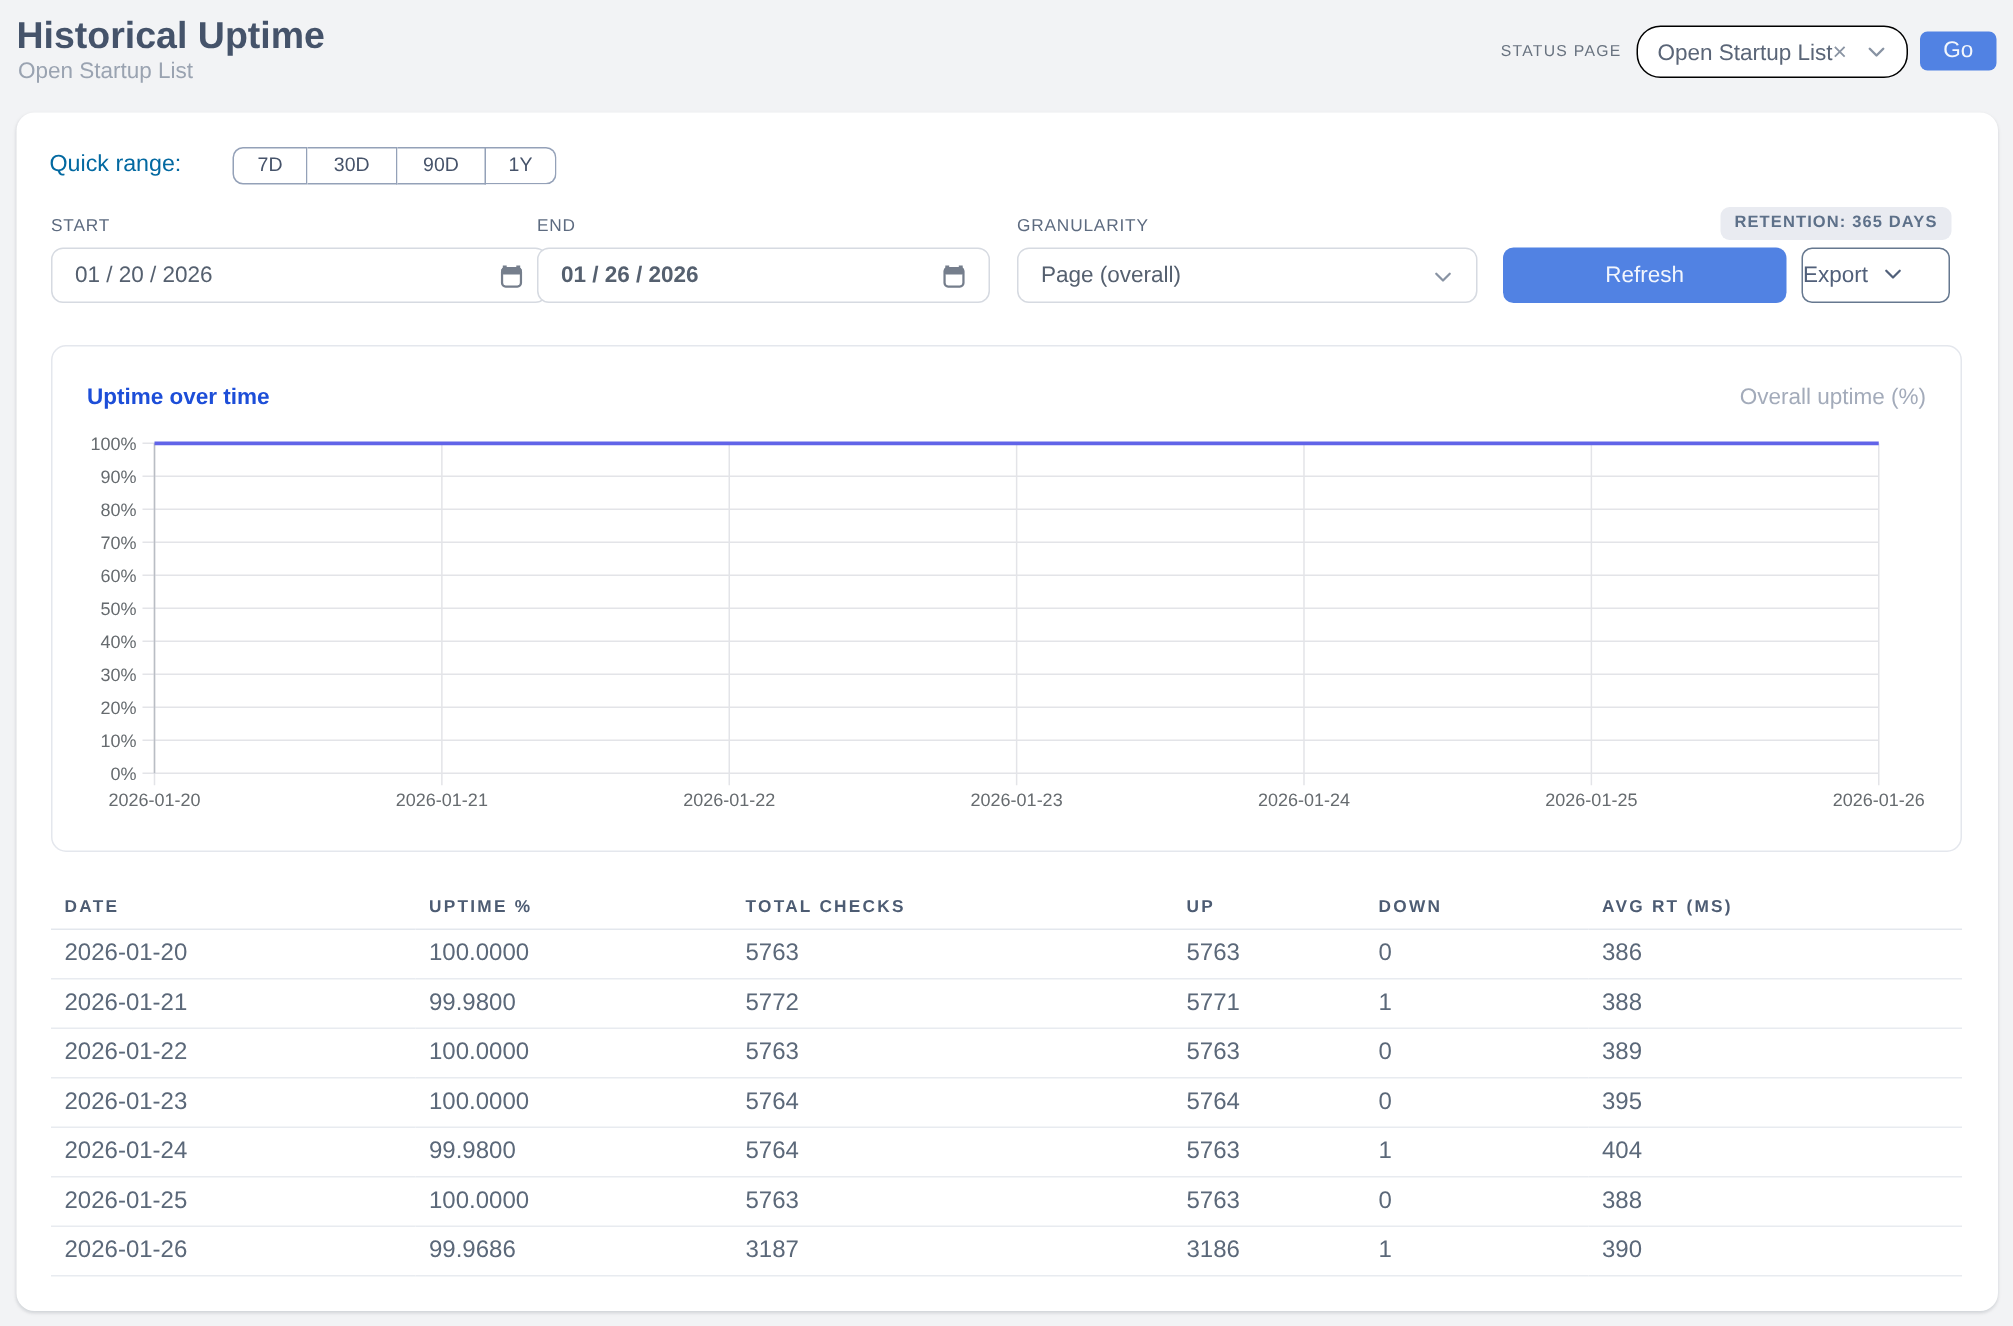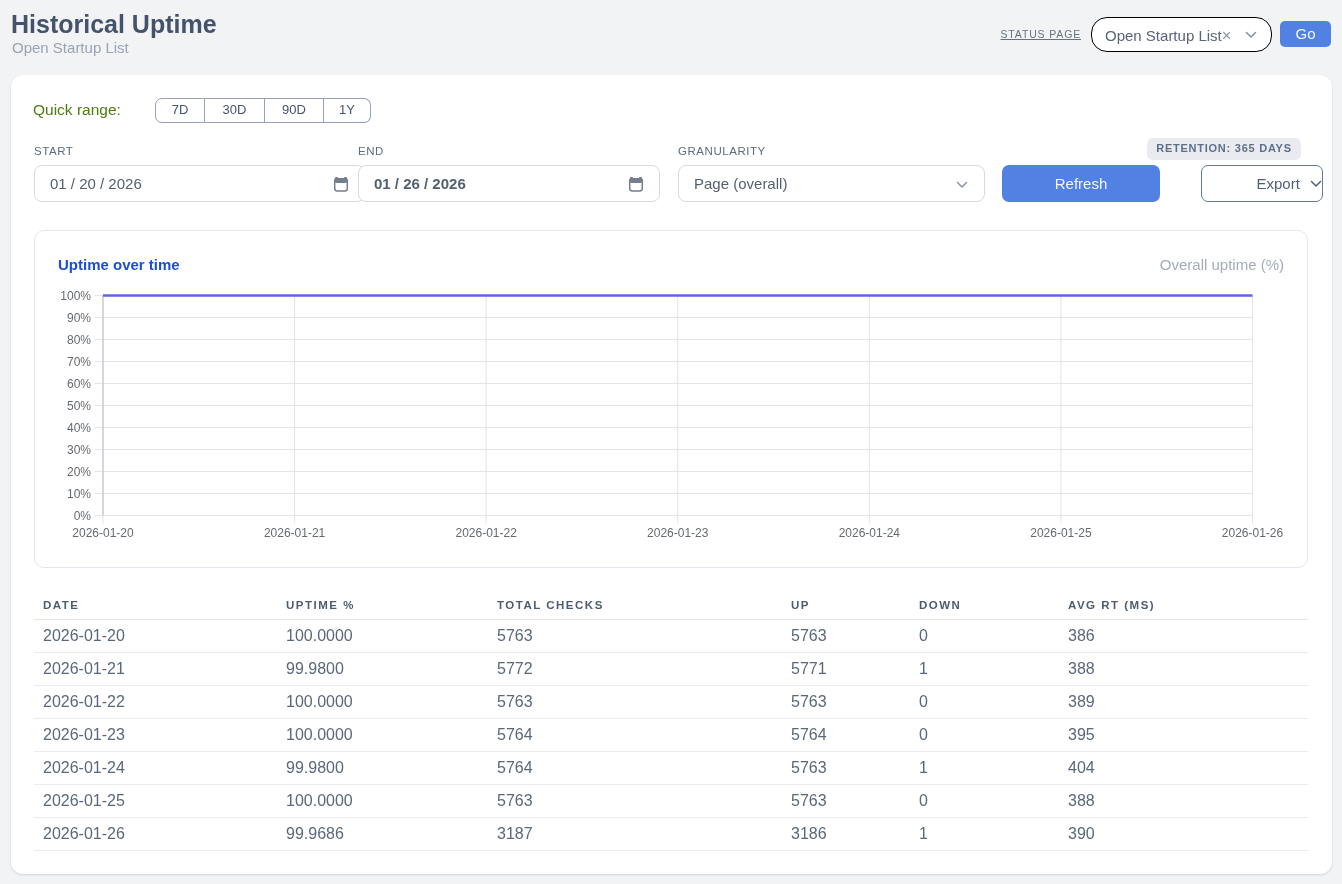--- a/index.html
+++ b/index.html
@@ -12,39 +12,39 @@
   .hdr-title {
     position:absolute; left:11px; top:10px;
     font-size:25px; font-weight:700; color:#45536a; letter-spacing:0;
   }
   .hdr-sub {
     position:absolute; left:12px; top:39px;
     font-size:15px; color:#9aa3b1;
   }
   .status-label {
     position:absolute; top:28px; right:261px;
-    font-size:10.5px; font-weight:400; color:#68727f; letter-spacing:0.85px;text-decoration:underline;
+    font-size:10.5px; font-weight:400; color:#68727f; letter-spacing:0.85px;
   }
   .sel-box {
     position:absolute; left:1091px; top:17px; width:181px; height:35px;
     background:#fff; border:1px solid #000000; border-radius:16px;
   }
   .sel-box .txt { position:absolute; left:13px; top:7.5px; font-size:15px; color:#5a6577; }
   .go-btn {
     position:absolute; left:1280px; top:21px; width:51px; height:26px;
     background:#5182e3; border-radius:5px; color:#f2f6fd; font-size:15px;
     text-align:center; line-height:26px;
   }
   .card {
     position:absolute; left:11px; top:75px; width:1321px; height:799px;
     background:#fff; border-radius:12px;
     box-shadow:0 1px 2px rgba(16,24,40,.07), 0 1px 3px rgba(16,24,40,.08);
   }
   
-  .quick-label { position:absolute; left:22px; top:26px; font-size:15.5px; color:#4d7c0f; }
+  .quick-label { position:absolute; left:22px; top:26px; font-size:15.5px; color:#0369a1; }
   .seg { position:absolute; left:125px; top:23px; display:flex;padding-left:19px; }
   .seg div {
     border:1px solid #94a1b8; border-left-width:0; background:#fff;
     font-size:13px; color:#46536a; line-height:22.5px; height:24.5px; text-align:center;
   }
   .seg div:nth-child(1){width:50px;} .seg div:nth-child(2){width:60px;}
   .seg div:nth-child(3){width:59px;} .seg div:nth-child(4){width:47px;}
   .seg div:first-child { border-left-width:1px; border-radius:7px 0 0 7px; }
   .seg div:last-child { border-radius:0 7px 7px 0; }
   .badge {
@@ -53,28 +53,28 @@
     font-size:11px; font-weight:700; color:#5d7089; letter-spacing:0.75px; line-height:21.5px;margin-top:38px;
   }
   
   .flabel { position:absolute; font-size:11.5px; font-weight:400; color:#5d6b80; letter-spacing:.55px; }
   .field {
     position:absolute; top:90px; height:37px; background:#fff;
     border:1px solid #d6dae1; border-radius:8px;
   }
   .field .val { position:absolute; left:15px; top:9px; font-size:15px; color:#55606f; }
   .btn-refresh {
-    position:absolute; left:991px; top:90px; width:158px; height:37px;
+    position:absolute; left:991px; top:90px; width:189px; height:37px;
     background:#5182e3; border-radius:7px; color:#f2f6fd; font-size:15px;
     text-align:center; line-height:37px;
   }
   .btn-export {
-    position:absolute; left:1190px; top:90px; width:122px; height:37px;
+    position:absolute; left:1190px; top:90px; width:99px; height:37px;
     background:#fff; border:1px solid #66788f; border-radius:7px;
-    color:#51607a; font-size:15px; text-align:right; line-height:35px;
+    color:#51607a; font-size:15px; text-align:left; line-height:35px;
   }
   
   .chart-card {
     position:absolute; left:23px; top:155px; width:1274px; height:338px;
     background:#fff; border:1px solid #e4e7ed; border-radius:10px;
   }
   .chart-title { position:absolute; left:23px; top:25px; font-size:15px; font-weight:700; color:#1d4ed8; }
   .chart-right { position:absolute; right:23px; top:25px; font-size:15px; color:#a3abba; }
   
   .tbl { position:absolute; left:23px; top:518px; width:1274px; border-collapse:collapse; table-layout:fixed; }

